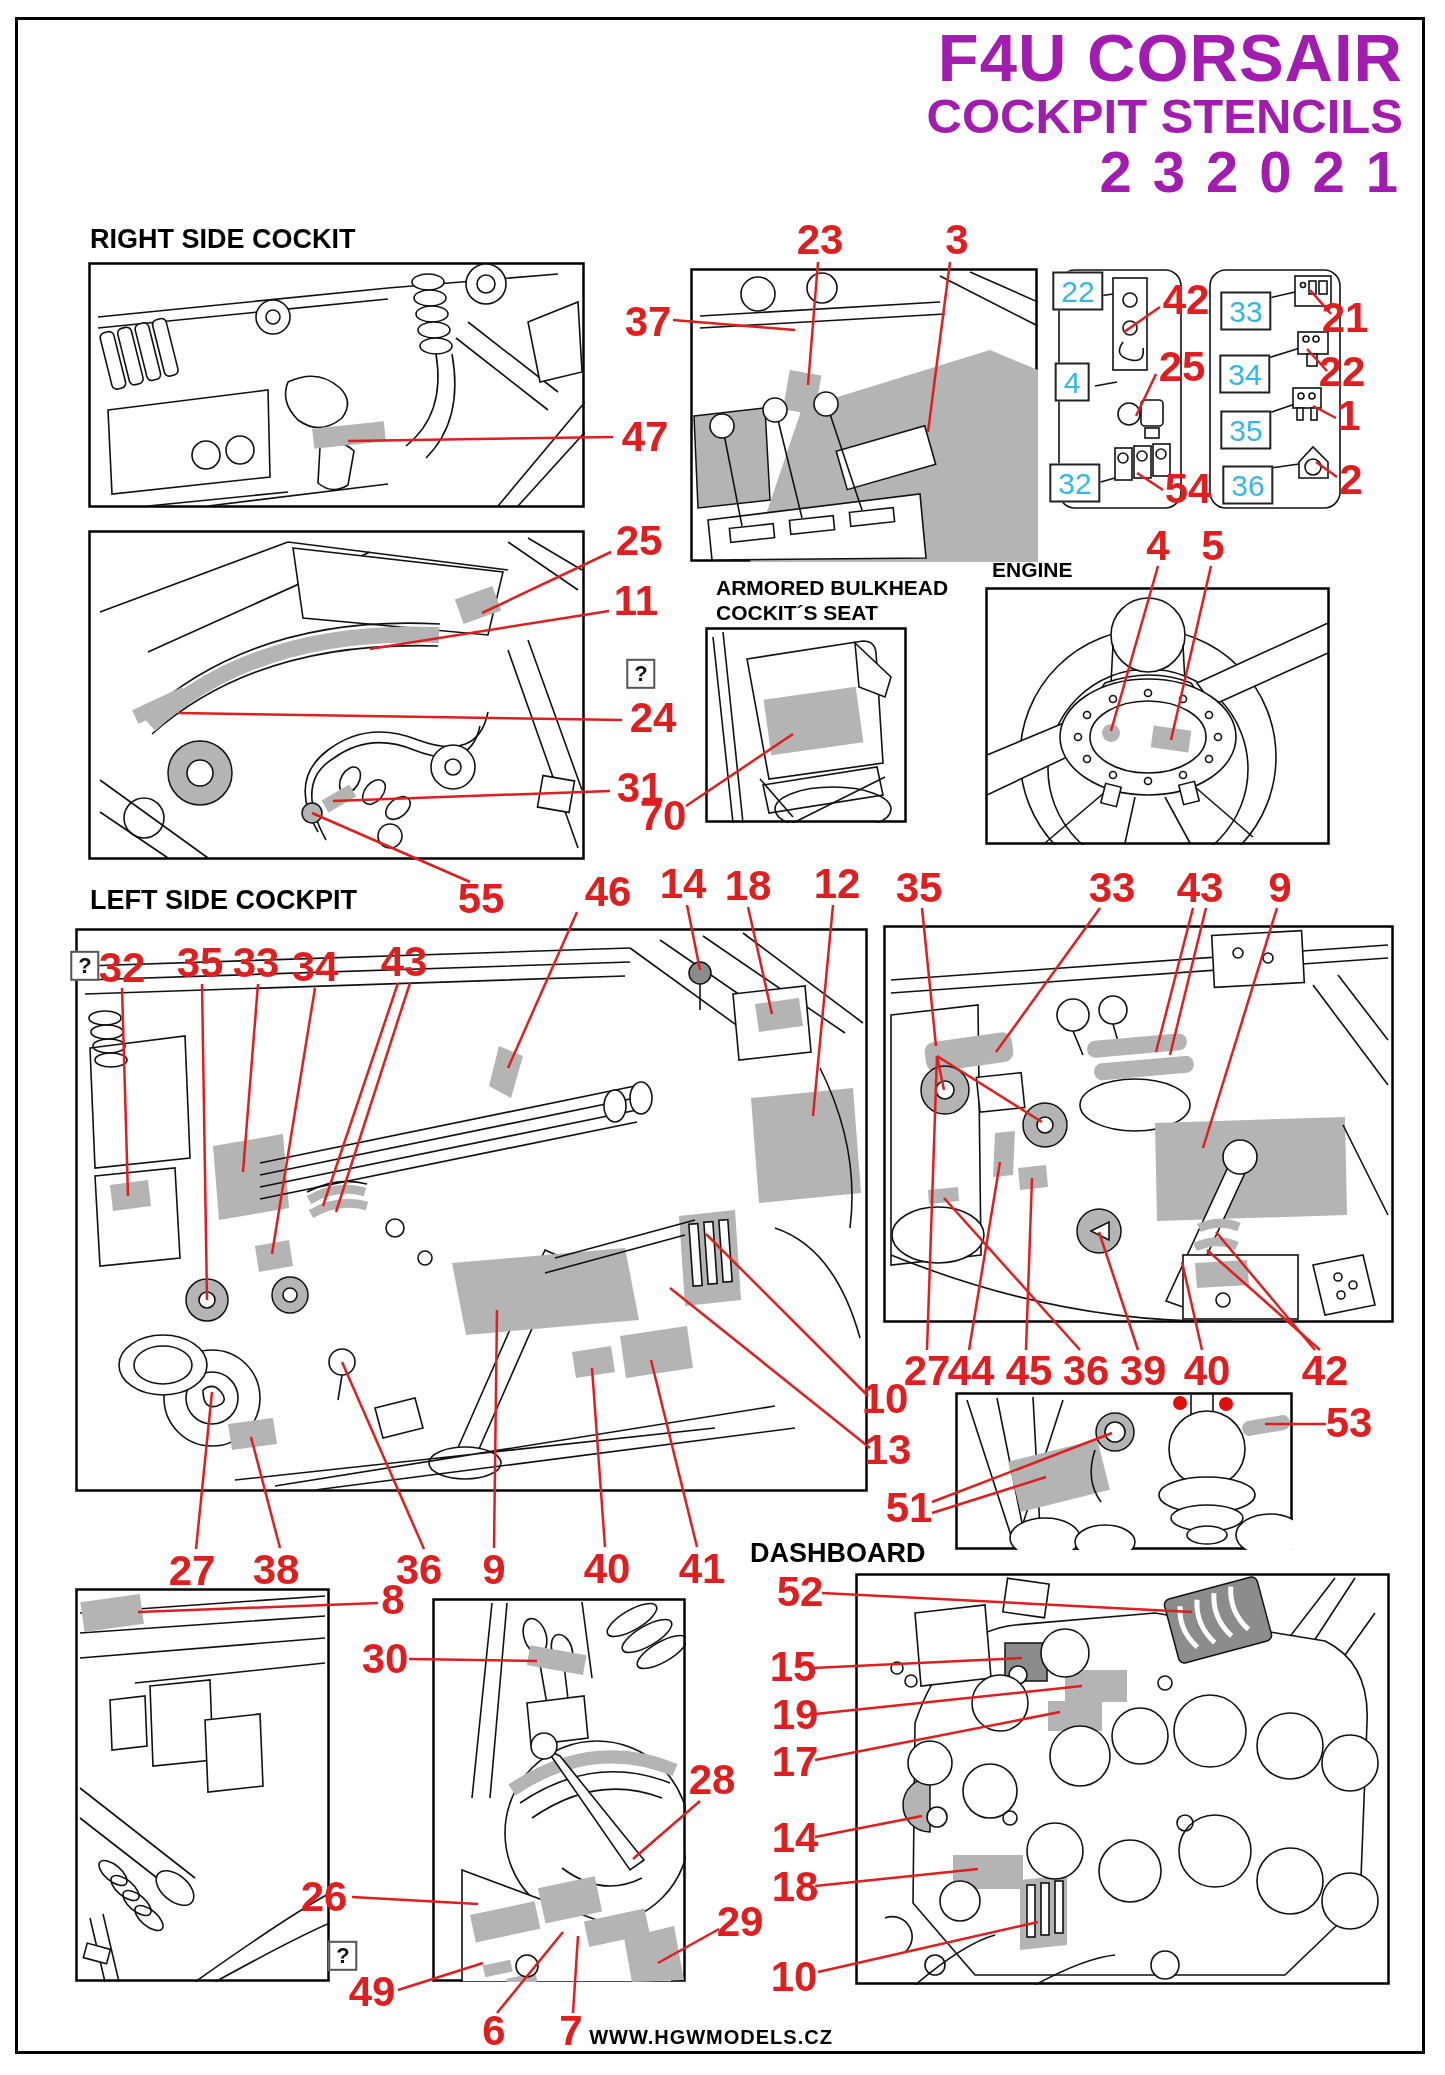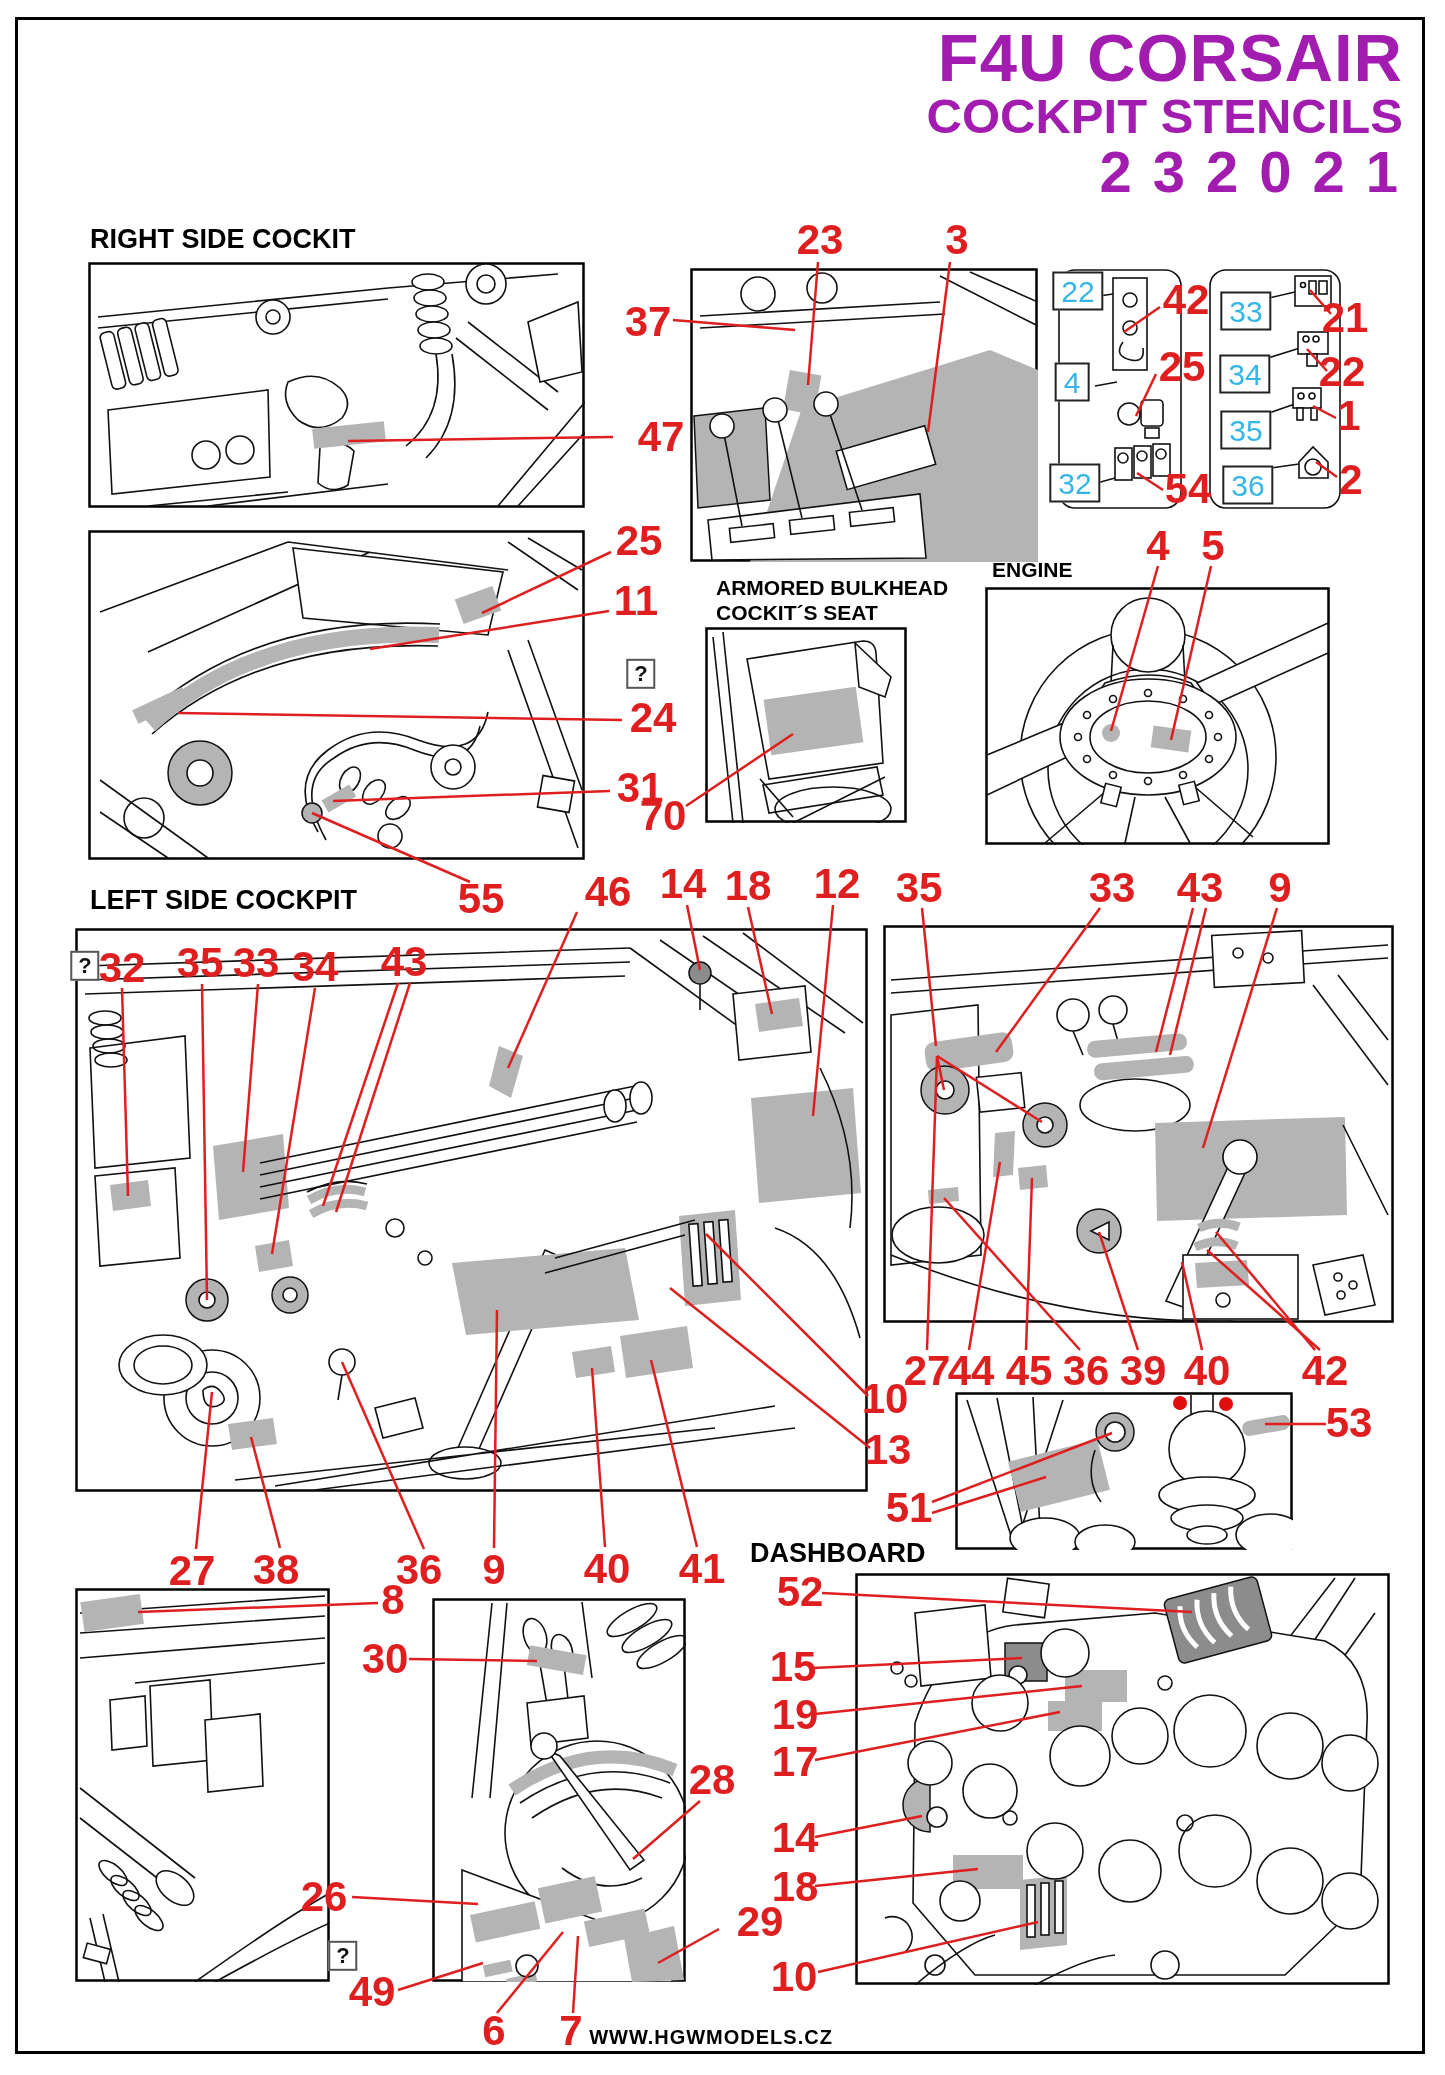--- a/index.html
+++ b/index.html
@@ -504,21 +504,21 @@
       <line x1="378" y1="1603" x2="138" y2="1612"></line>
       <line x1="409" y1="1659" x2="537" y2="1661"></line>
       <line x1="352" y1="1897" x2="478" y2="1904"></line>
       <line x1="398" y1="1990" x2="483" y2="1963"></line>
       <line x1="497" y1="2013" x2="563" y2="1932"></line>
       <line x1="573" y1="2013" x2="578" y2="1936"></line>
       <line x1="700" y1="1801" x2="633" y2="1859"></line>
       <line x1="719" y1="1929" x2="658" y2="1963"></line>
     </svg>
   <div id="callout-layer">
-      <div class="c-num" style="left: 645px; top: 437px; margin-left: 16px;">47</div>
+      <div class="c-num" style="left: 645px; top: 437px;">47</div>
       <div class="c-num" style="left: 648px; top: 322px;">37</div>
       <div class="c-num" style="left: 820px; top: 240px;">23</div>
       <div class="c-num" style="left: 957px; top: 240px;">3</div>
       <div class="c-num" style="left: 1186px; top: 300px;">42</div>
       <div class="c-num" style="left: 1182px; top: 367px;">25</div>
       <div class="c-num" style="left: 1188px; top: 489px;">54</div>
       <div class="c-num" style="left: 1345px; top: 318px;">21</div>
       <div class="c-num" style="left: 1342px; top: 372px;">22</div>
       <div class="c-num" style="left: 1349px; top: 416px;">1</div>
       <div class="c-num" style="left: 1351px; top: 480px;">2</div>
@@ -567,21 +567,21 @@
       <div class="c-num" style="left: 795px; top: 1838px;">14</div>
       <div class="c-num" style="left: 795px; top: 1887px;">18</div>
       <div class="c-num" style="left: 794px; top: 1977px;">10</div>
       <div class="c-num" style="left: 393px; top: 1600px;">8</div>
       <div class="c-num" style="left: 385px; top: 1659px;">30</div>
       <div class="c-num" style="left: 324px; top: 1897px;">26</div>
       <div class="c-num" style="left: 372px; top: 1992px;">49</div>
       <div class="c-num" style="left: 494px; top: 2031px;">6</div>
       <div class="c-num" style="left: 571px; top: 2031px;">7</div>
       <div class="c-num" style="left: 712px; top: 1780px;">28</div>
-      <div class="c-num" style="left: 740px; top: 1922px; margin-left: 20px;">29</div>
+      <div class="c-num" style="left: 740px; top: 1922px;">29</div>
       <div class="cyan-num" style="left: 1078px; top: 291px;">22</div>
       <div class="cyan-num" style="left: 1072px; top: 382px;">4</div>
       <div class="cyan-num" style="left: 1075px; top: 483px;">32</div>
       <div class="cyan-num" style="left: 1246px; top: 311px;">33</div>
       <div class="cyan-num" style="left: 1245px; top: 374px;">34</div>
       <div class="cyan-num" style="left: 1246px; top: 430px;">35</div>
       <div class="cyan-num" style="left: 1248px; top: 485px;">36</div>
       <div class="qmark" style="left: 641px; top: 674px;">?</div>
       <div class="qmark" style="left: 85px; top: 966px;">?</div>
       <div class="qmark" style="left: 343px; top: 1956px;">?</div>

